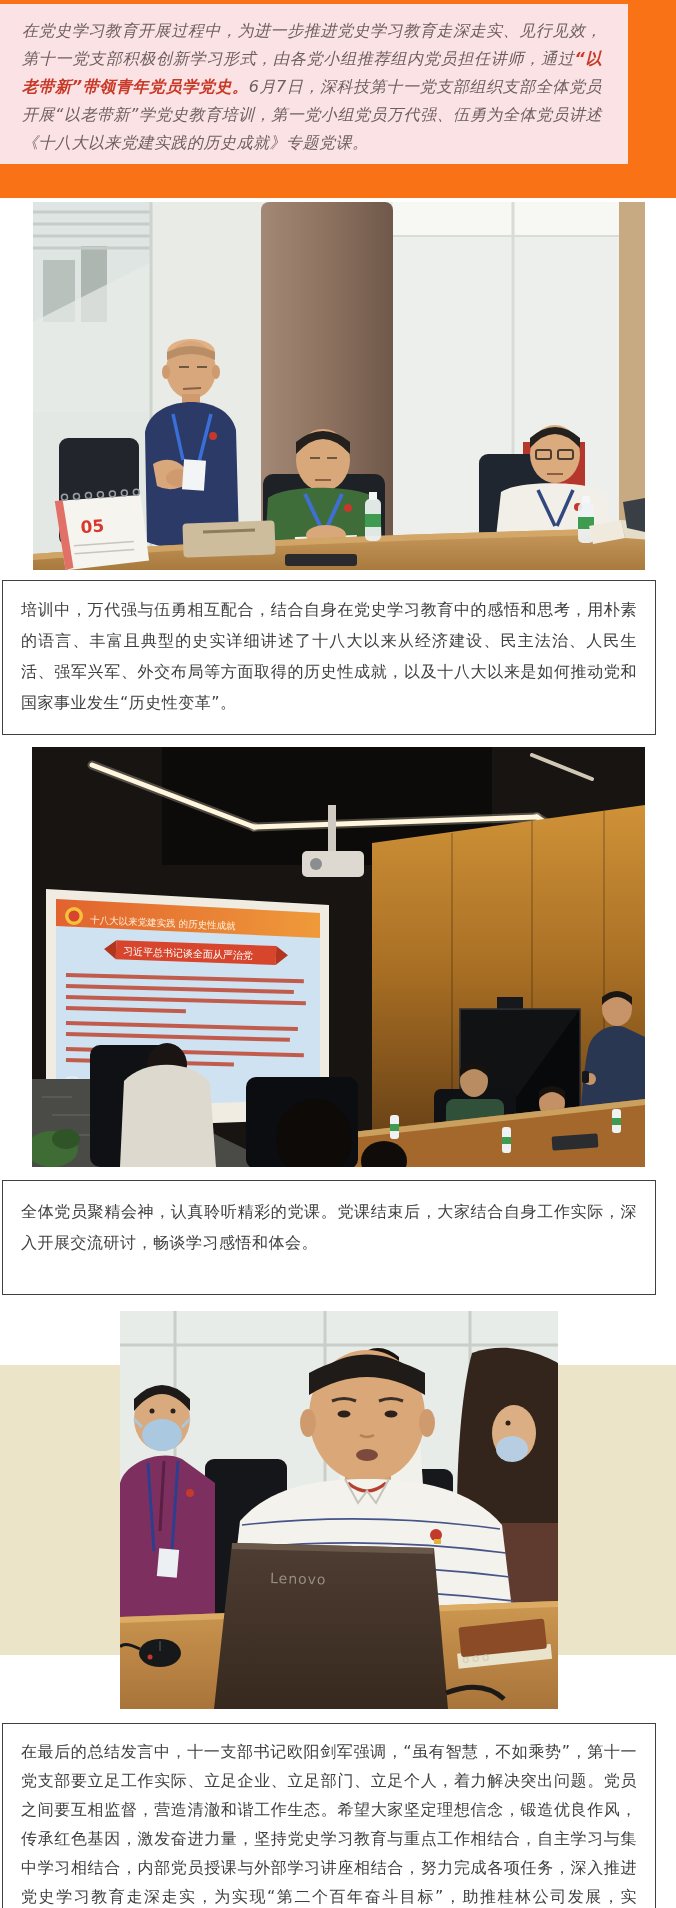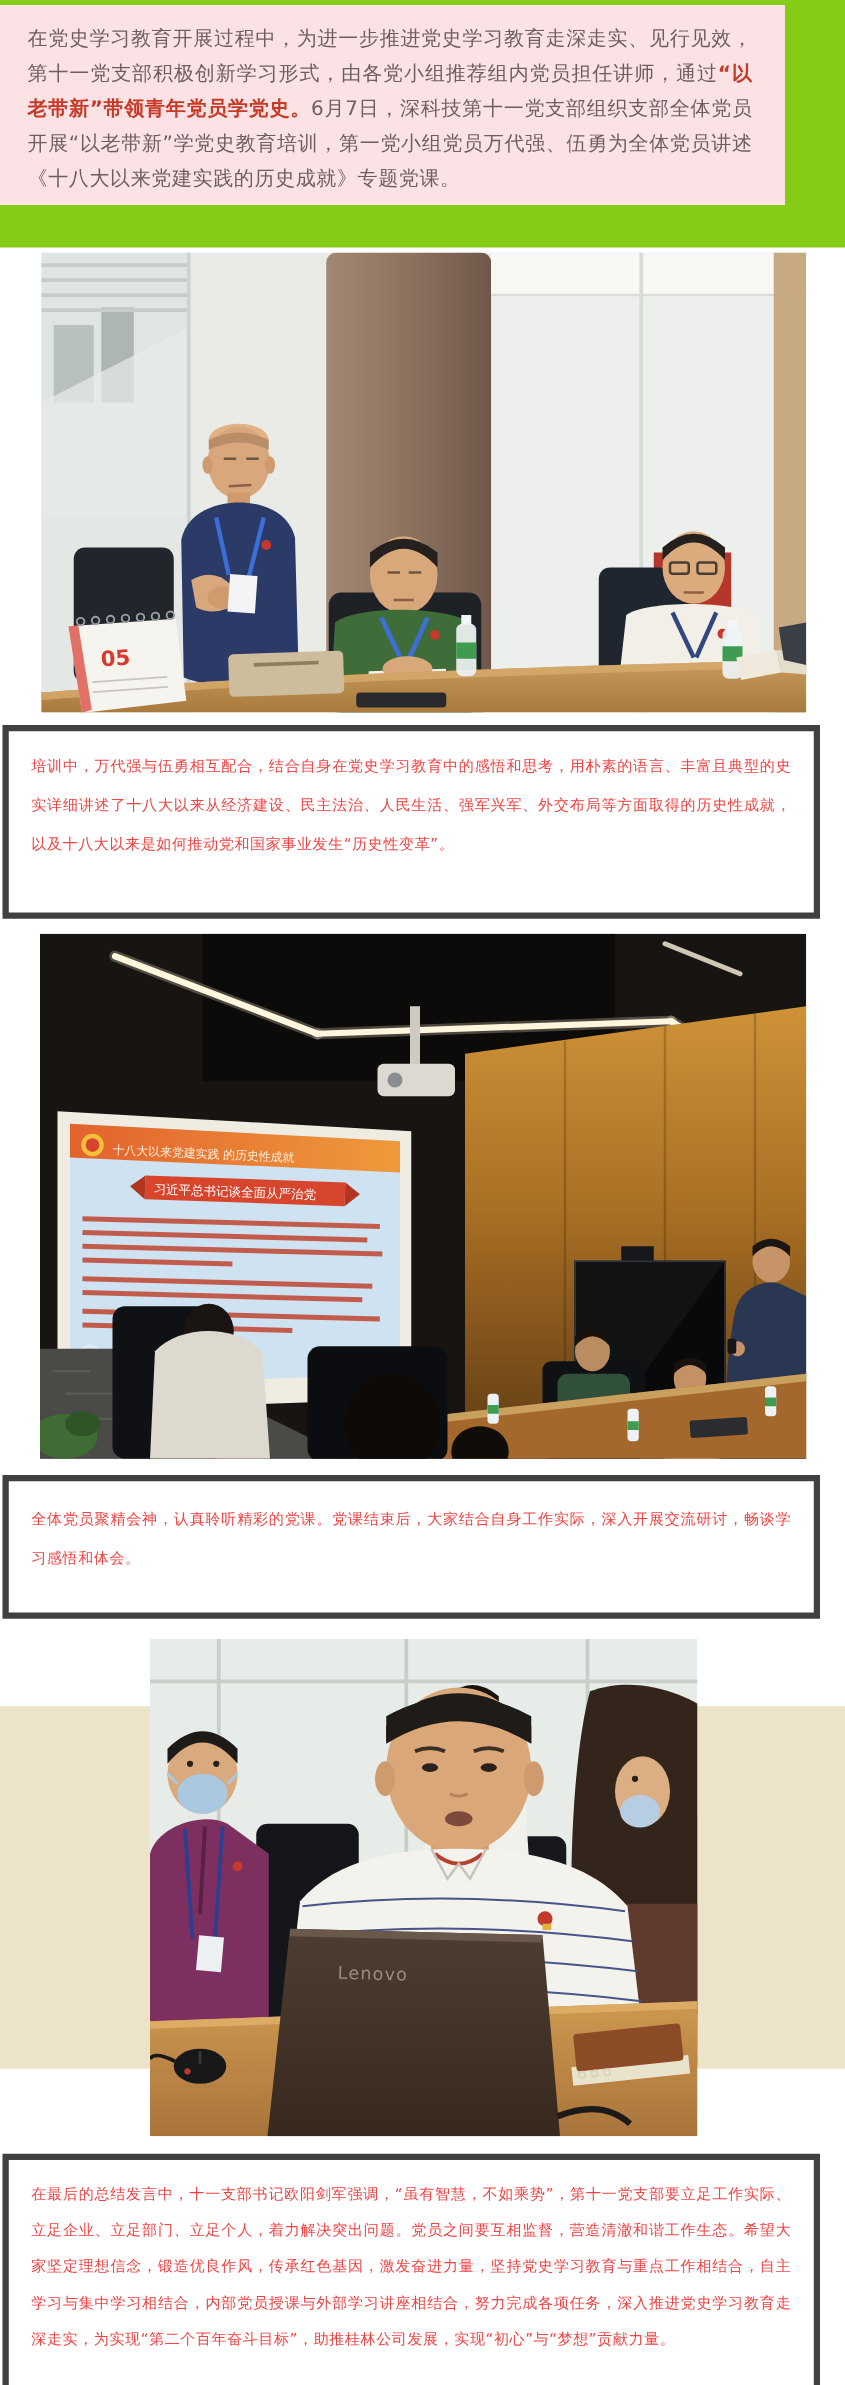--- a/index.html
+++ b/index.html
@@ -2,32 +2,32 @@
 <html><head>
 <meta charset="utf-8">
 <style>
   html,body{margin:0;padding:0;}
   body{
     width:676px;height:1908px;background:#ffffff;
     font-family:"DejaVu Sans",sans-serif;
     -webkit-font-smoothing:antialiased;position:relative;overflow:hidden;
   }
   
-  .header-band{width:676px;height:198px;background:#84cc16;}
+  .header-band{width:676px;height:198px;background:#f97316;font-style:italic;}
   .intro-box{
     width:628px;height:160px;box-sizing:border-box;background:#fbe2e4;
     padding:13px 26px 0 22px;position:relative;top:4px;
     font-size:16px;line-height:28px;color:#6e5f5f;letter-spacing:0.5px;
     text-align:justify;
   }
   .intro-box b{color:#c73a28;font-weight:bold;}
   
   .tbox{
     margin-left:2px;width:654px;box-sizing:border-box;background:#ffffff;
-    border:5px solid #404040;color:#ef4444;font-size:12px;letter-spacing:0.5px;
+    border:1px solid #404040;color:#404040;font-size:16px;letter-spacing:0.5px;
     text-align:justify;overflow:hidden;
   }
   .tbox-2{margin-top:10px;height:155px;padding:13px 18px;line-height:31px;}
   .tbox-3{margin-top:13px;height:115px;padding:15px 18px;line-height:31px;}
   .tbox-4{margin-top:14px;height:202px;padding:13px 18px;line-height:29px;}
   
   .photo{display:block;}
   .photo-1{margin:4px 31px 0 33px;width:612px;height:368px;}
   .photo-2{margin:12px 31px 0 32px;width:613px;height:420px;}
   .photo3-section{position:relative;margin-top:16px;width:676px;height:398px;}

